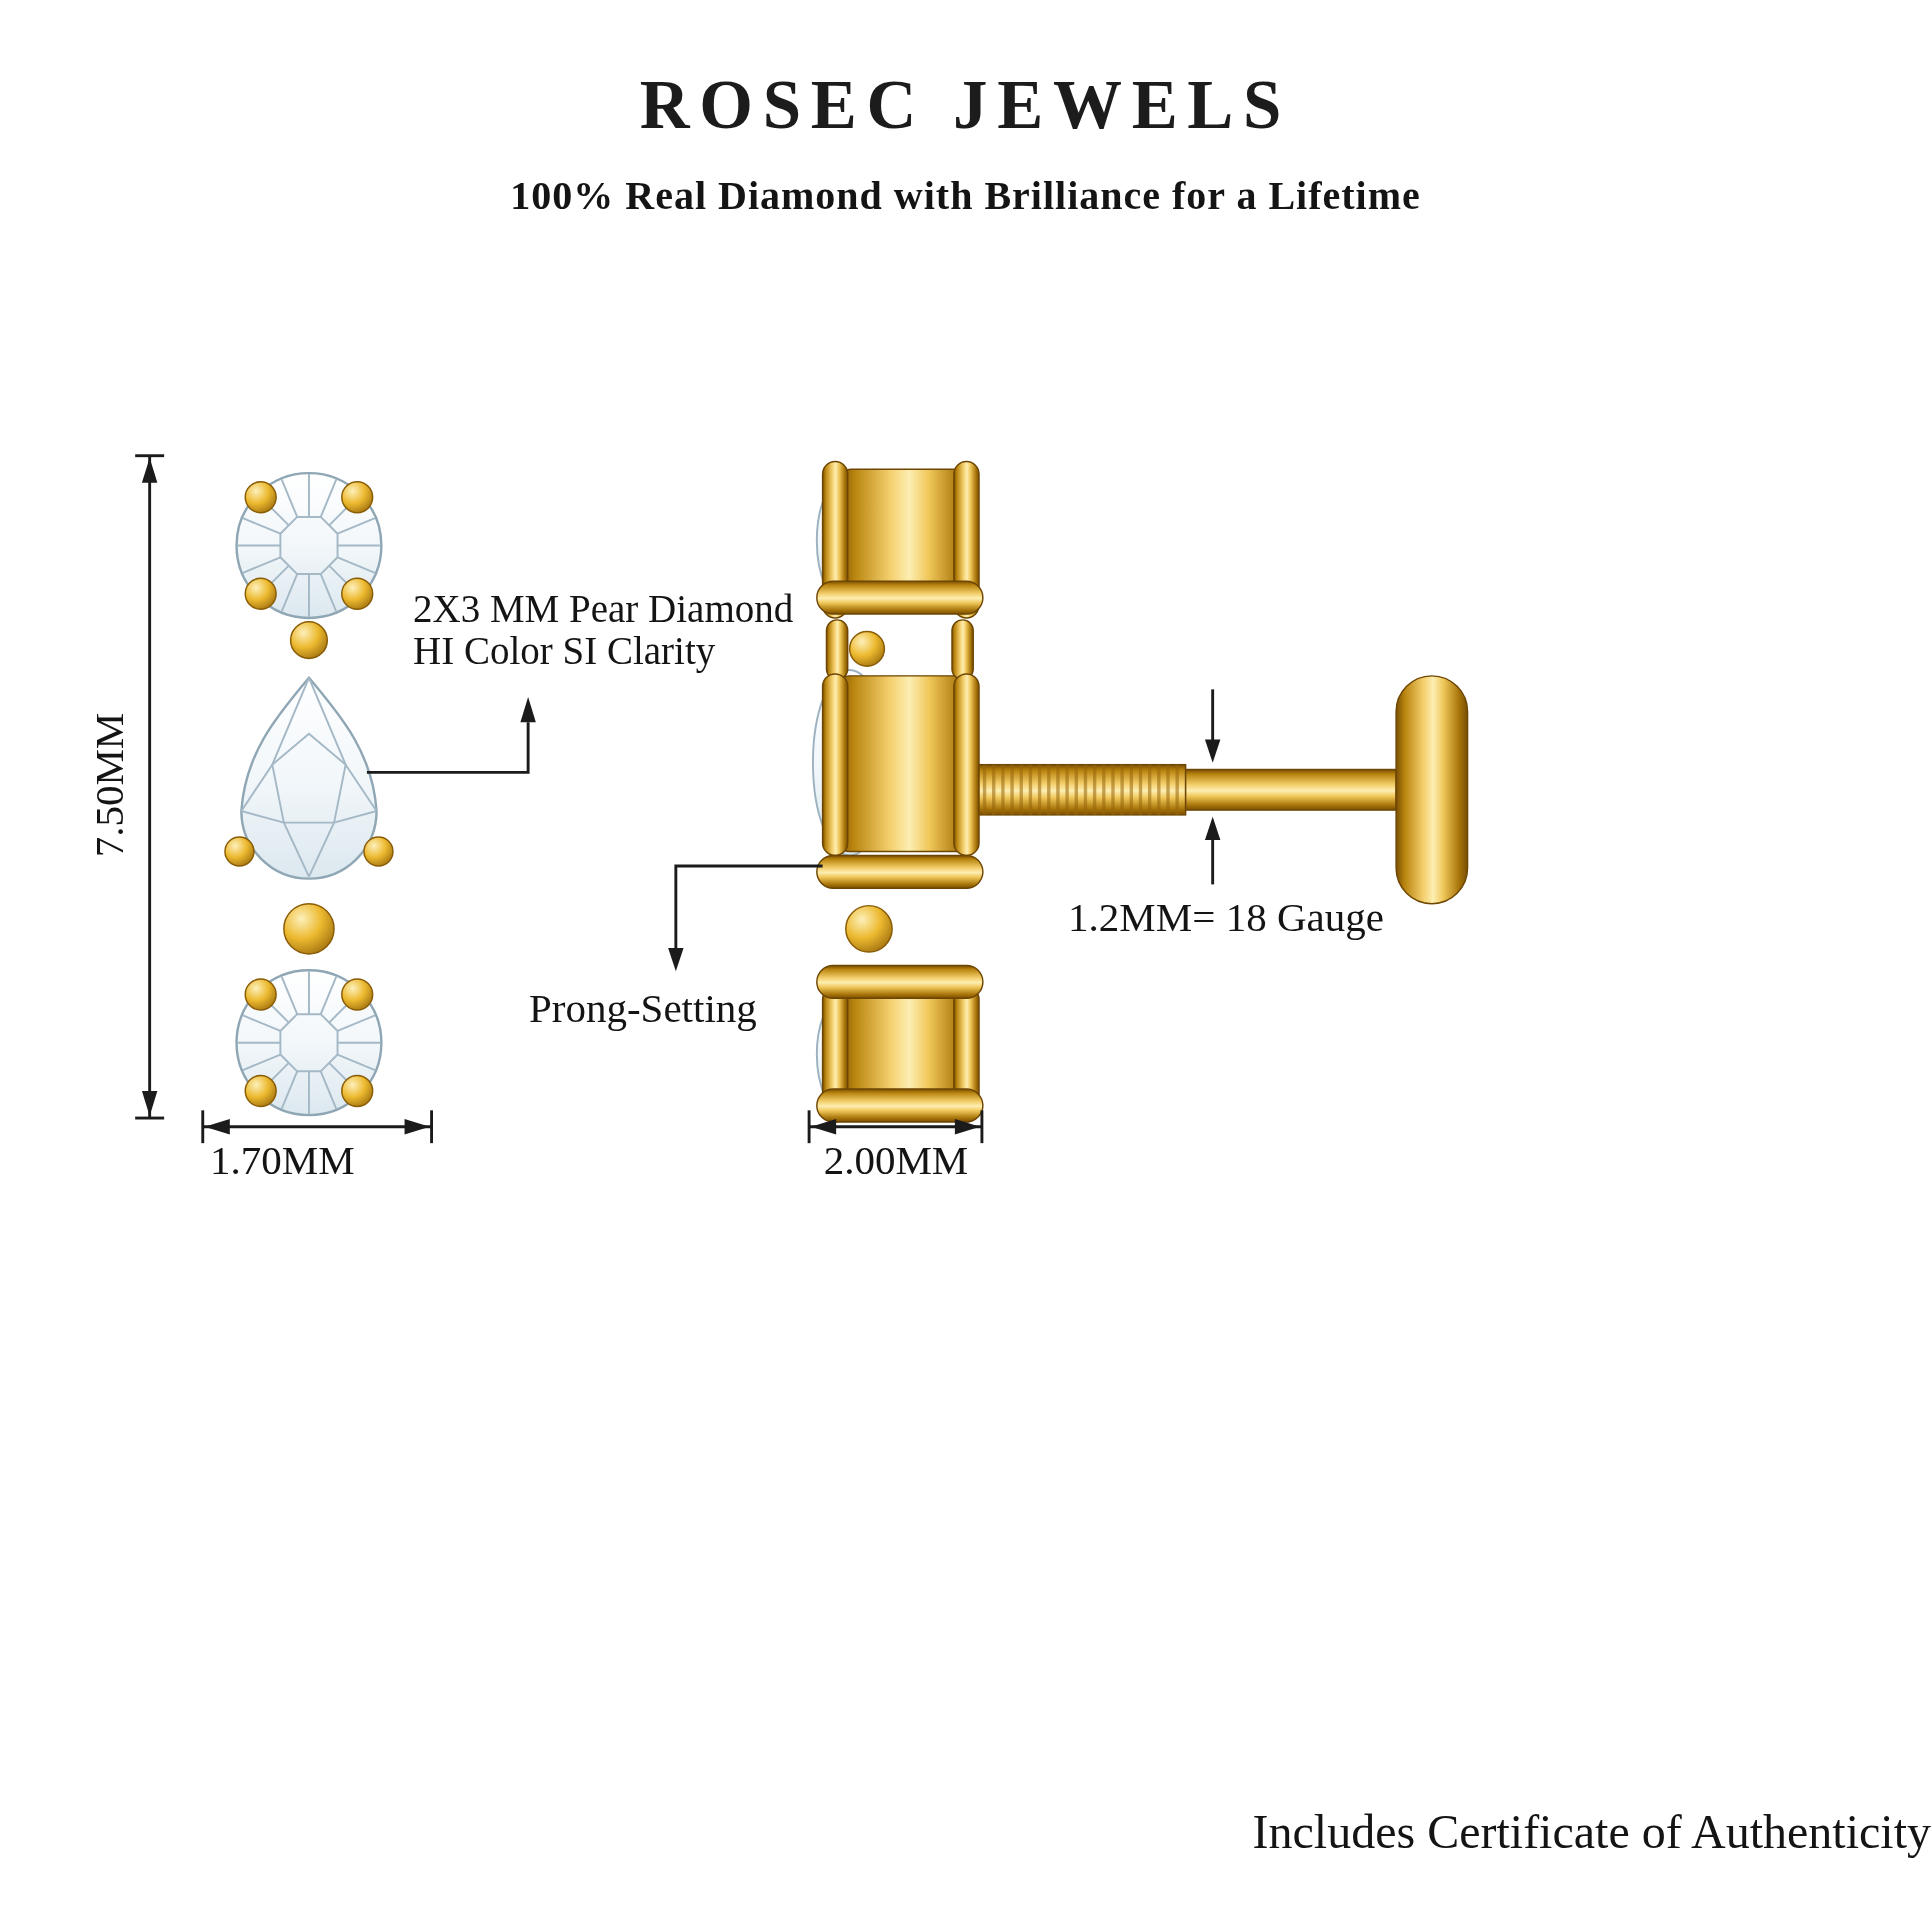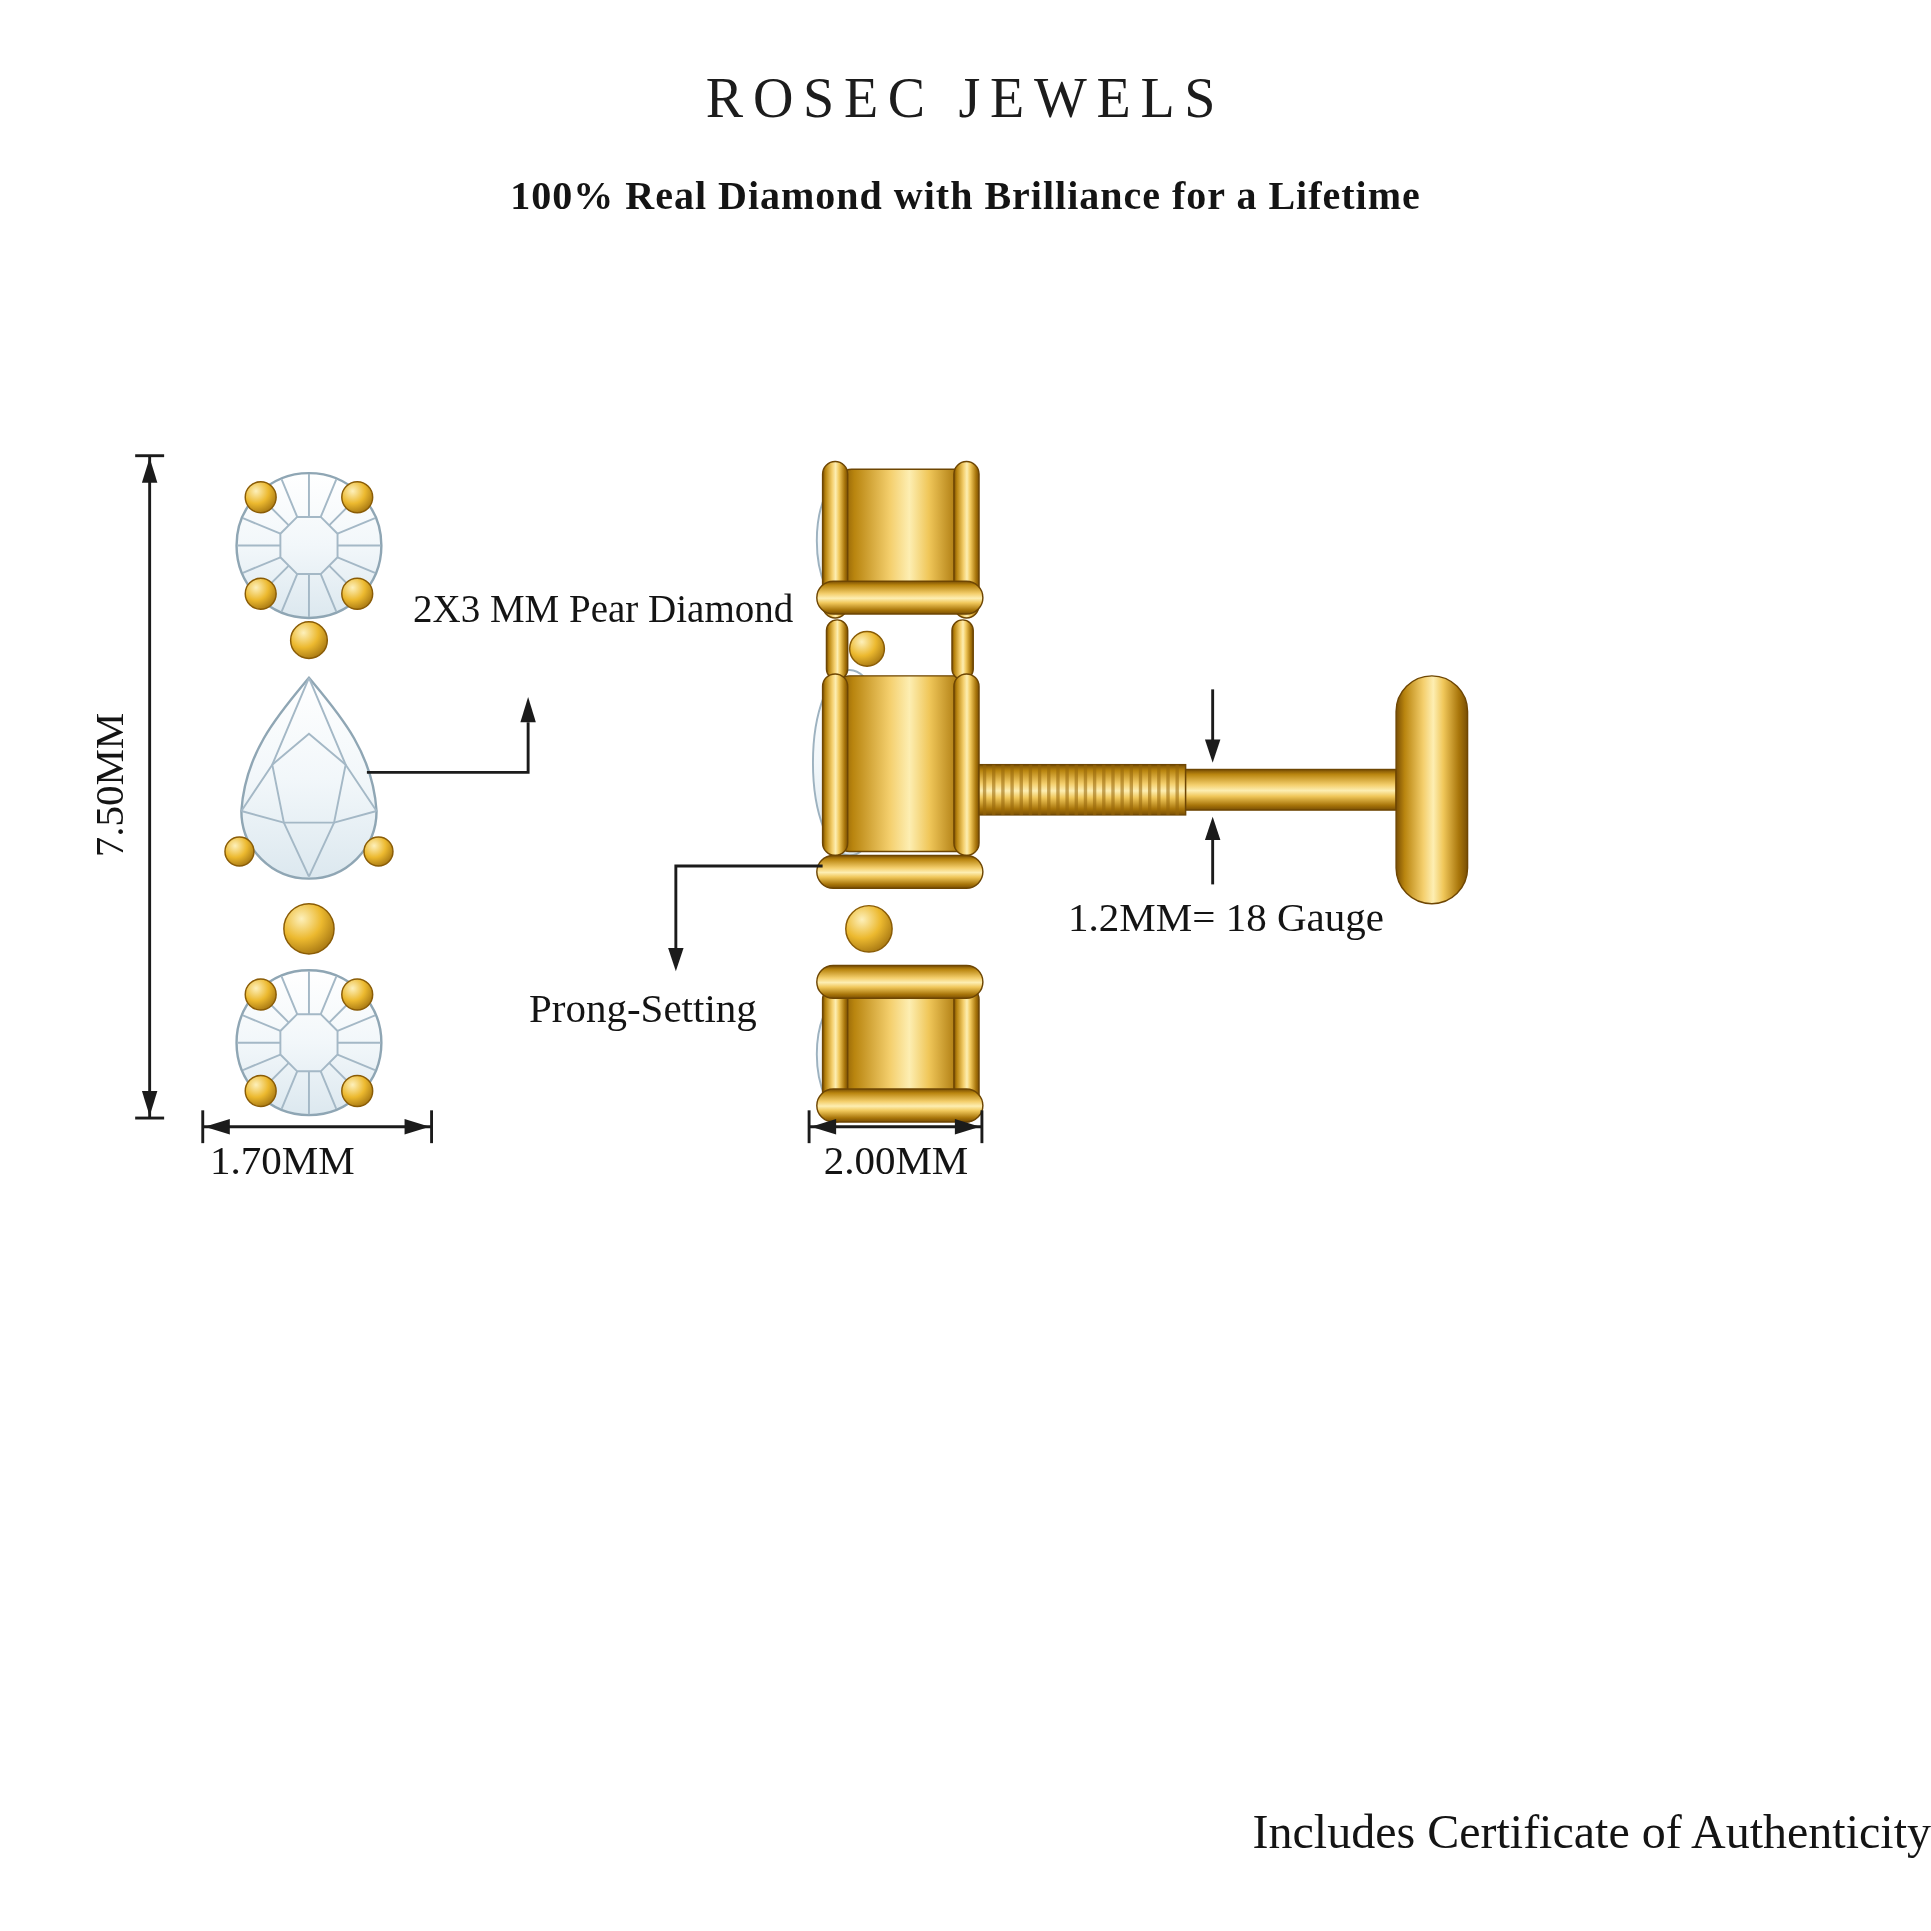--- a/index.html
+++ b/index.html
@@ -2,21 +2,21 @@
 <html><head>
 <meta charset="utf-8">
 <style>
   html,body{margin:0;padding:0;background:#ffffff;}
   .canvas{
     position:relative;width:1931px;height:1931px;background:#ffffff;
     font-family:"Liberation Serif", serif;color:#161616;overflow:hidden;
   }
   .brand-title{
     position:absolute;top:66px;left:0;width:100%;text-align:center;
-    font-size:56px;font-weight:400;letter-spacing:9.7px;color:#1c1c1c;
+    font-size:69px;font-weight:700;letter-spacing:9.7px;color:#1c1c1c;
   }
   .brand-tagline{
     position:absolute;top:172px;left:0;width:100%;text-align:center;
     font-size:40px;font-weight:600;letter-spacing:1px;color:#141414;
   }
   .diagram-svg{position:absolute;left:0;top:0;width:1931px;height:1931px;}
   .label{position:absolute;color:#141414;font-size:41px;line-height:46px;}
   .label-height{
     left:27px;top:762px;width:164px;height:46px;text-align:center;
     transform:rotate(-90deg);
@@ -203,20 +203,21 @@
       </g>
     </g>
   </svg>
 
   <div class="label label-height">7.50MM</div>
   <div class="label label-front-width">1.70MM</div>
   <div class="label label-side-width">2.00MM</div>
 
   <div class="label label-stone-note">
     <div>2X3 MM Pear Diamond</div>
+    <div>HI Color SI Clarity</div>
   </div>
 
   <div class="label label-prong">Prong-Setting</div>
   <div class="label label-gauge">1.2MM= 18 Gauge</div>
 
   <div class="footer-note">Includes Certificate of Authenticity</div>
 </div>
 
 
 </body></html>

